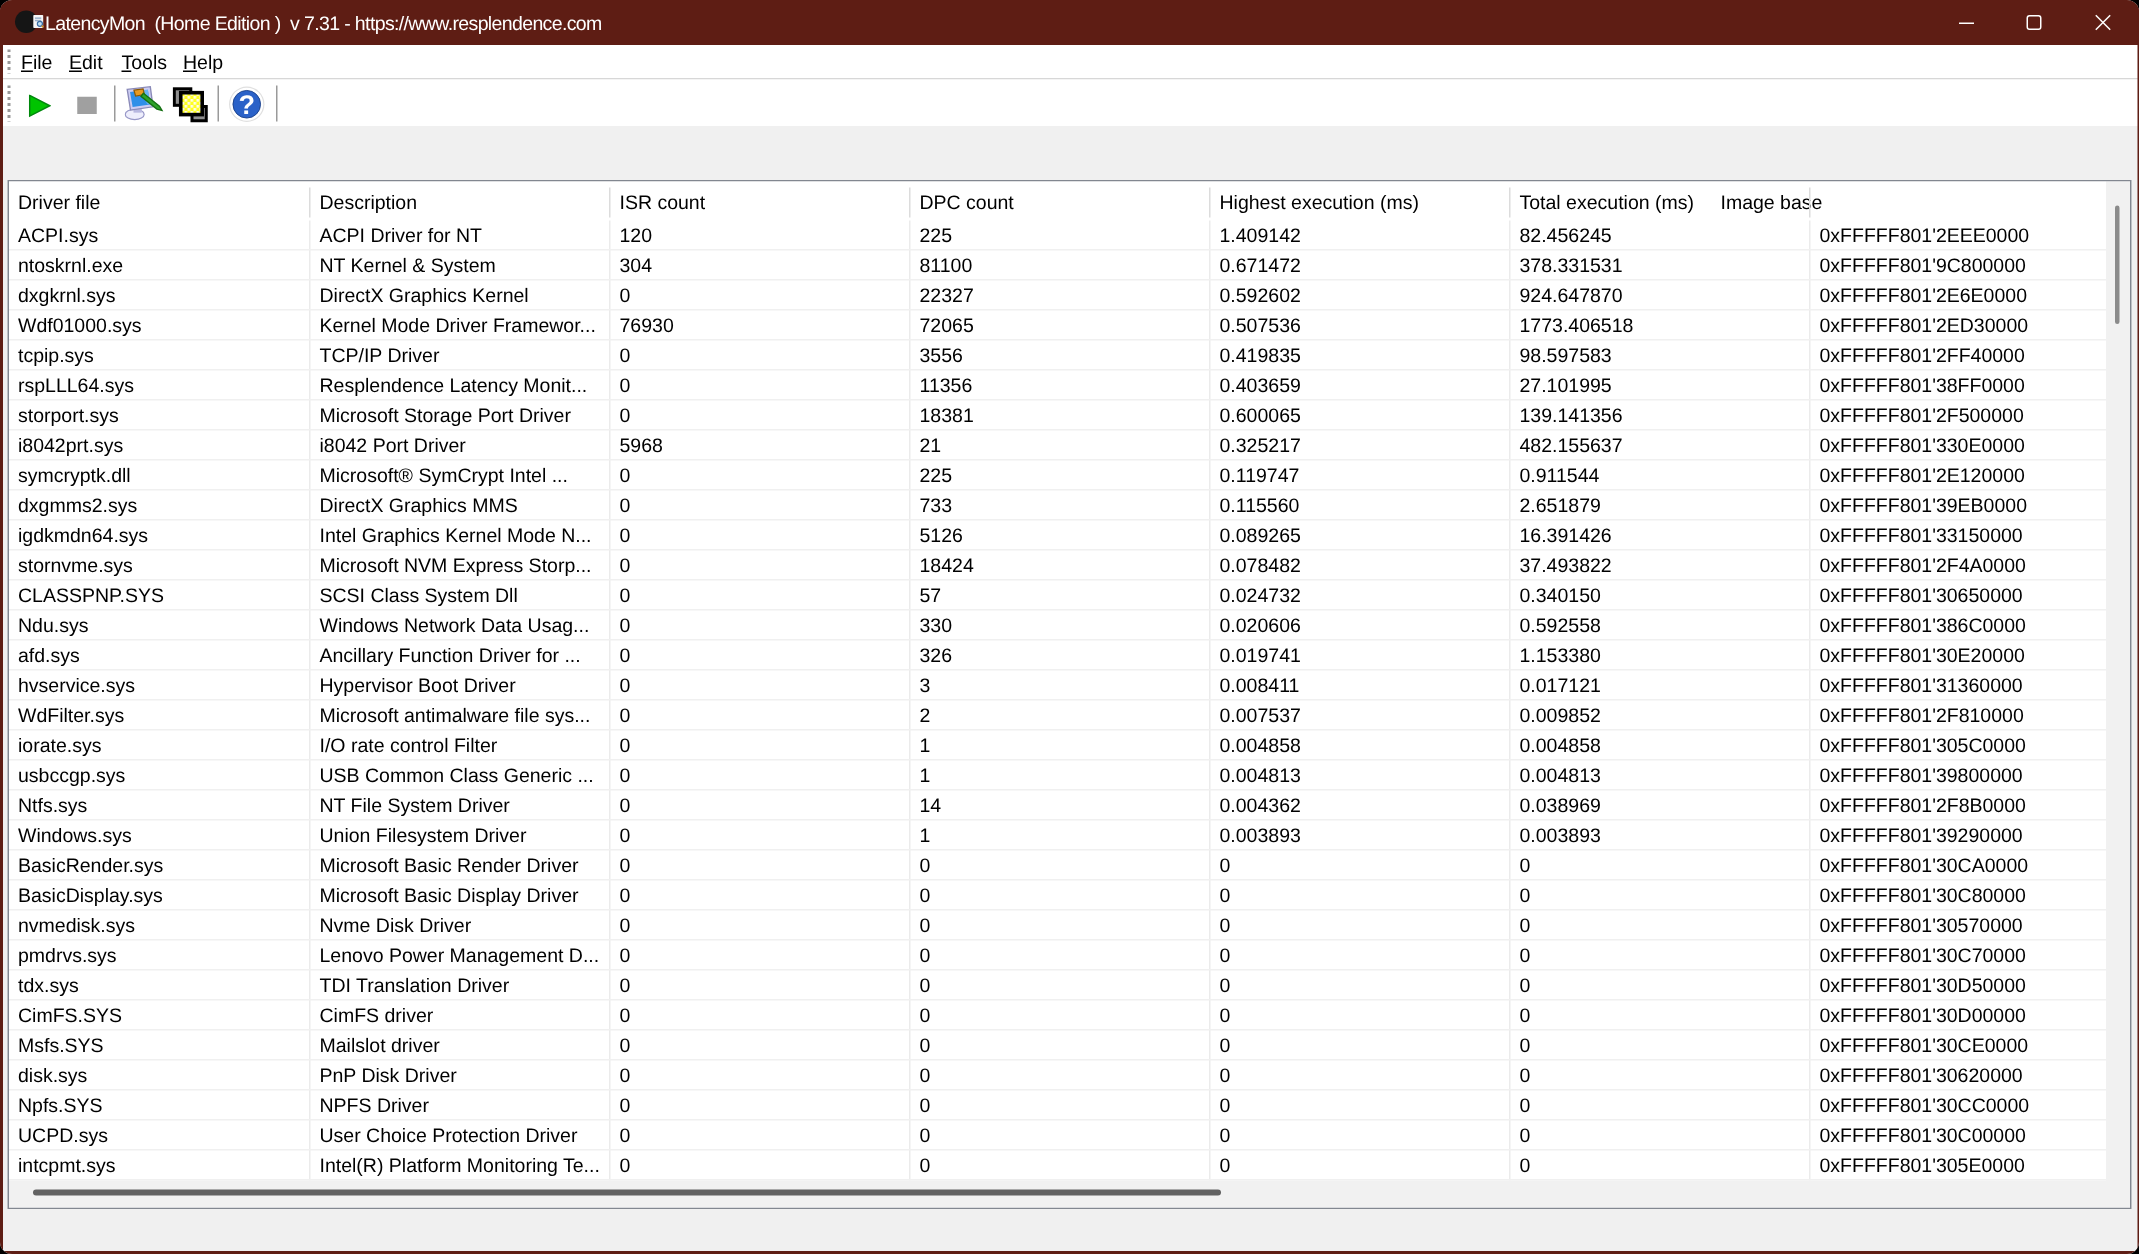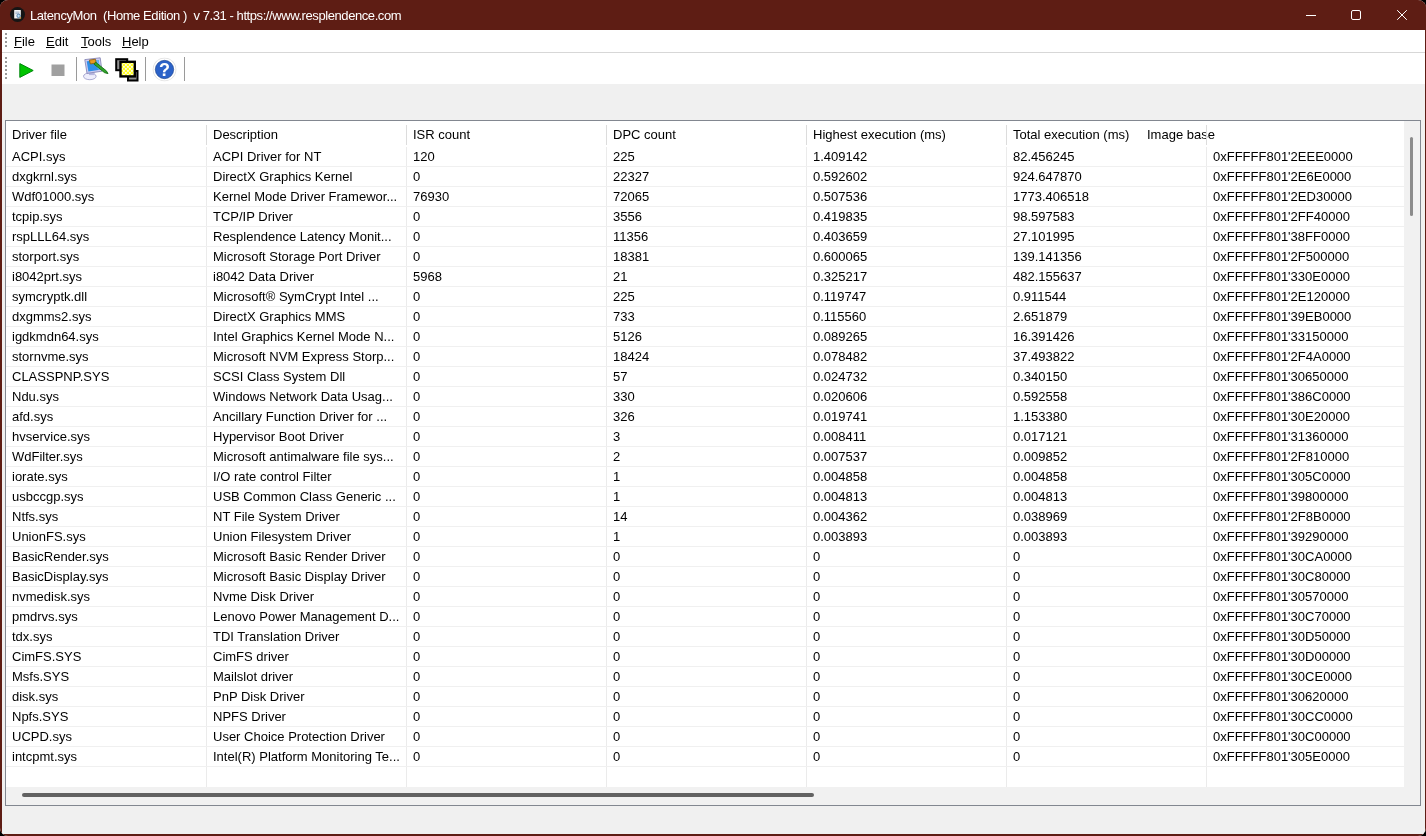--- a/index.html
+++ b/index.html
@@ -1,21 +1,21 @@
 <!DOCTYPE html>
 <html><head>
 <meta charset="utf-8">
 <title>LatencyMon</title>
 <style>
 * { margin:0; padding:0; box-sizing:content-box; }
 html,body { width:1426px; height:836px; background:#000; overflow:hidden; }
 body { font-family:"Liberation Sans", sans-serif; }
 .win { position:absolute; left:0; top:0; width:1426px; height:836px;
   border-radius:8px; overflow:hidden; background:#f0f0f0; }
-.titlebar { position:absolute; left:0; top:0; width:1426px; height:30px; background:#5e1d14; }
+.titlebar { position:absolute; left:0; top:0; width:1426px; height:30px; background:#5e1d14;text-align:center; }
 .appicon { position:absolute; left:10px; top:7px; width:15px; height:15px; border-radius:50%; background:#151515; }
 .title { position:absolute; left:30px; top:0; height:30px; line-height:31px; color:#fff; font-size:13px; letter-spacing:-0.42px; white-space:pre; }
 .menubar { position:absolute; left:0; top:30px; width:1426px; height:22px; background:#fff; border-bottom:1px solid #d7d7d7; }
 .menuitem { position:absolute; top:0; height:22px; line-height:23px; font-size:13px; color:#000; }
 .menuitem u, .tab u { text-decoration-thickness:1px; text-underline-offset:1px; }
 .grip { position:absolute; left:5px; width:2px;
   background-image:repeating-linear-gradient(to bottom,#999 0 2px,transparent 2px 4px); }
 .toolbar { position:absolute; left:0; top:53px; width:1426px; height:31px; background:#fff; }
 .tsep { position:absolute; top:4px; height:24px; width:1px; background:#9a9a9a; }
 .tabbar { position:absolute; left:0; top:84px; width:1426px; height:36px; background:#ececec; }
@@ -143,20 +143,29 @@
 <div class="row">
           <span class="c" style="left:6px">ACPI.sys</span>
           <span class="c" style="left:207px">ACPI Driver for NT</span>
           <span class="c" style="left:407px">120</span>
           <span class="c" style="left:607px">225</span>
           <span class="c" style="left:807px">1.409142</span>
           <span class="c" style="left:1007px">82.456245</span>
           <span class="c" style="left:1207px">0xFFFFF801'2EEE0000</span>
         </div>
 <div class="row">
+          <span class="c" style="left:6px">ntoskrnl.exe</span>
+          <span class="c" style="left:207px">NT Kernel &amp; System</span>
+          <span class="c" style="left:407px">304</span>
+          <span class="c" style="left:607px">81100</span>
+          <span class="c" style="left:807px">0.671472</span>
+          <span class="c" style="left:1007px">378.331531</span>
+          <span class="c" style="left:1207px">0xFFFFF801'9C800000</span>
+        </div>
+<div class="row">
           <span class="c" style="left:6px">dxgkrnl.sys</span>
           <span class="c" style="left:207px">DirectX Graphics Kernel</span>
           <span class="c" style="left:407px">0</span>
           <span class="c" style="left:607px">22327</span>
           <span class="c" style="left:807px">0.592602</span>
           <span class="c" style="left:1007px">924.647870</span>
           <span class="c" style="left:1207px">0xFFFFF801'2E6E0000</span>
         </div>
 <div class="row">
           <span class="c" style="left:6px">Wdf01000.sys</span>
@@ -189,21 +198,21 @@
           <span class="c" style="left:6px">storport.sys</span>
           <span class="c" style="left:207px">Microsoft Storage Port Driver</span>
           <span class="c" style="left:407px">0</span>
           <span class="c" style="left:607px">18381</span>
           <span class="c" style="left:807px">0.600065</span>
           <span class="c" style="left:1007px">139.141356</span>
           <span class="c" style="left:1207px">0xFFFFF801'2F500000</span>
         </div>
 <div class="row">
           <span class="c" style="left:6px">i8042prt.sys</span>
-          <span class="c" style="left:207px">i8042 Data Driver</span>
+          <span class="c" style="left:207px">i8042 Port Driver</span>
           <span class="c" style="left:407px">5968</span>
           <span class="c" style="left:607px">21</span>
           <span class="c" style="left:807px">0.325217</span>
           <span class="c" style="left:1007px">482.155637</span>
           <span class="c" style="left:1207px">0xFFFFF801'330E0000</span>
         </div>
 <div class="row">
           <span class="c" style="left:6px">symcryptk.dll</span>
           <span class="c" style="left:207px">Microsoft® SymCrypt Intel ...</span>
           <span class="c" style="left:407px">0</span>
@@ -305,21 +314,21 @@
 <div class="row">
           <span class="c" style="left:6px">Ntfs.sys</span>
           <span class="c" style="left:207px">NT File System Driver</span>
           <span class="c" style="left:407px">0</span>
           <span class="c" style="left:607px">14</span>
           <span class="c" style="left:807px">0.004362</span>
           <span class="c" style="left:1007px">0.038969</span>
           <span class="c" style="left:1207px">0xFFFFF801'2F8B0000</span>
         </div>
 <div class="row">
-          <span class="c" style="left:6px">UnionFS.sys</span>
+          <span class="c" style="left:6px">Windows.sys</span>
           <span class="c" style="left:207px">Union Filesystem Driver</span>
           <span class="c" style="left:407px">0</span>
           <span class="c" style="left:607px">1</span>
           <span class="c" style="left:807px">0.003893</span>
           <span class="c" style="left:1007px">0.003893</span>
           <span class="c" style="left:1207px">0xFFFFF801'39290000</span>
         </div>
 <div class="row">
           <span class="c" style="left:6px">BasicRender.sys</span>
           <span class="c" style="left:207px">Microsoft Basic Render Driver</span>

